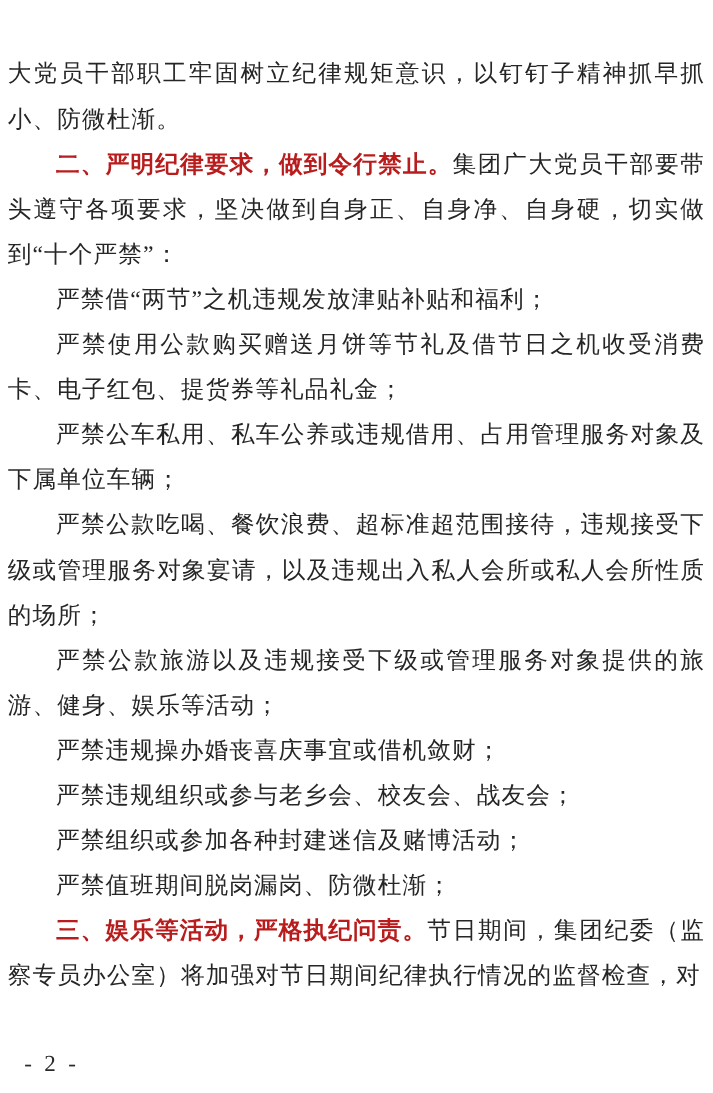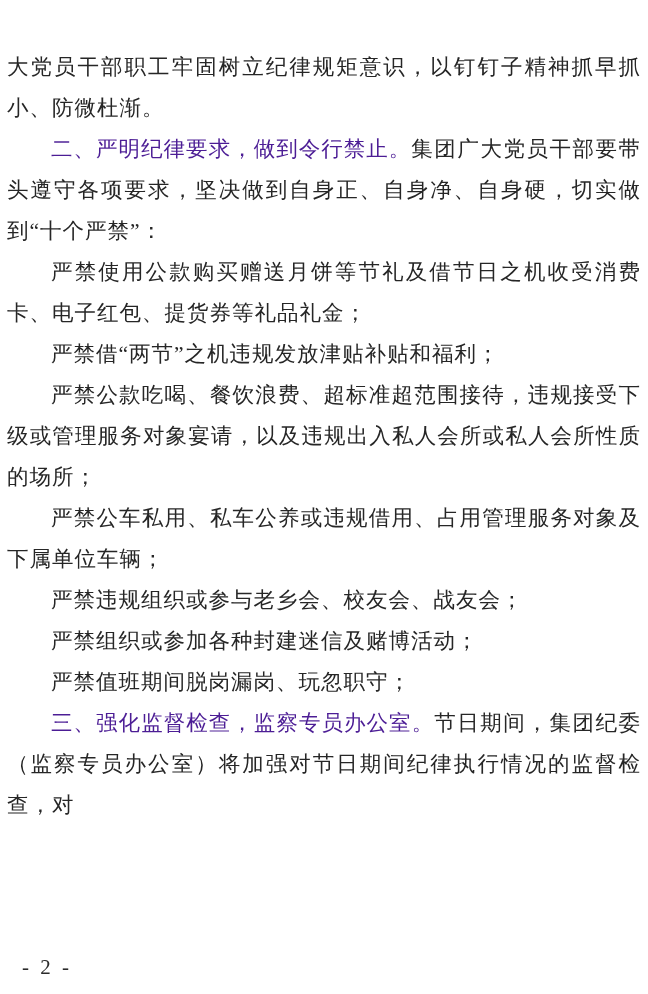--- a/index.html
+++ b/index.html
@@ -33,24 +33,24 @@
     color: #262626;
     text-align: justify;
     text-justify: inter-character;
     letter-spacing: 1px;
     text-indent: 44px;
   }
   .para.noindent {
     text-indent: 0;
   }
   .lead {
-    font-weight: normal;
+    font-weight: bold;
     font-family: "Liberation Sans", "DejaVu Sans", sans-serif;
     letter-spacing: 0.5px;
-    color: #4c1d95;
+    color: #b91c1c;
   }
   .pagenum {
     position: absolute;
     left: 22px;
     bottom: 14px;
     font-size: 21px;
     color: #2a2a2a;
     letter-spacing: 3px;
     font-family: "Liberation Serif", "DejaVu Serif", serif;
   }
@@ -58,35 +58,37 @@
 </head>
 <body>
 
 <div class="page">
   <div class="content">
 
     <p class="para noindent"><span>大党员干部职工牢固树立纪律规矩意识，以钉钉子精神抓早抓小、防微杜渐。</span></p>
 
     <p class="para"><span class="lead">二、严明纪律要求，做到令行禁止。</span><span>集团广大党员干部要带头遵守各项要求，坚决做到自身正、自身净、自身硬，切实做到“十个严禁”：</span></p>
 
+    <p class="para"><span>严禁借“两节”之机违规发放津贴补贴和福利；</span></p>
+
     <p class="para"><span>严禁使用公款购买赠送月饼等节礼及借节日之机收受消费卡、电子红包、提货券等礼品礼金；</span></p>
 
-    <p class="para"><span>严禁借“两节”之机违规发放津贴补贴和福利；</span></p>
+    <p class="para"><span>严禁公车私用、私车公养或违规借用、占用管理服务对象及下属单位车辆；</span></p>
 
     <p class="para"><span>严禁公款吃喝、餐饮浪费、超标准超范围接待，违规接受下级或管理服务对象宴请，以及违规出入私人会所或私人会所性质的场所；</span></p>
 
-    <p class="para"><span>严禁公车私用、私车公养或违规借用、占用管理服务对象及下属单位车辆；</span></p>
+    <p class="para"><span>严禁公款旅游以及违规接受下级或管理服务对象提供的旅游、健身、娱乐等活动；</span></p>
 
-
+    <p class="para"><span>严禁违规操办婚丧喜庆事宜或借机敛财；</span></p>
 
     <p class="para"><span>严禁违规组织或参与老乡会、校友会、战友会；</span></p>
 
     <p class="para"><span>严禁组织或参加各种封建迷信及赌博活动；</span></p>
 
-    <p class="para"><span>严禁值班期间脱岗漏岗、玩忽职守；</span></p>
+    <p class="para"><span>严禁值班期间脱岗漏岗、防微杜渐；</span></p>
 
 
-    <p class="para"><span class="lead">三、强化监督检查，监察专员办公室。</span><span>节日期间，集团纪委（监察专员办公室）将加强对节日期间纪律执行情况的监督检查，对</span></p>
+    <p class="para"><span class="lead">三、娱乐等活动，严格执纪问责。</span><span>节日期间，集团纪委（监察专员办公室）将加强对节日期间纪律执行情况的监督检查，对</span></p>
 
   </div>
 
   <div class="pagenum">- 2 -</div>
 </div>
 
 </body></html>

